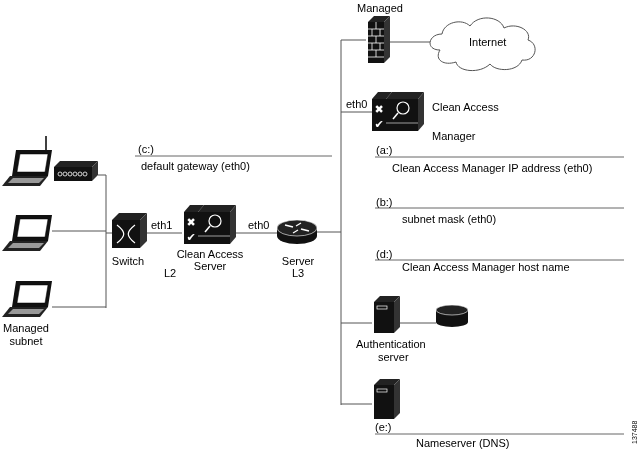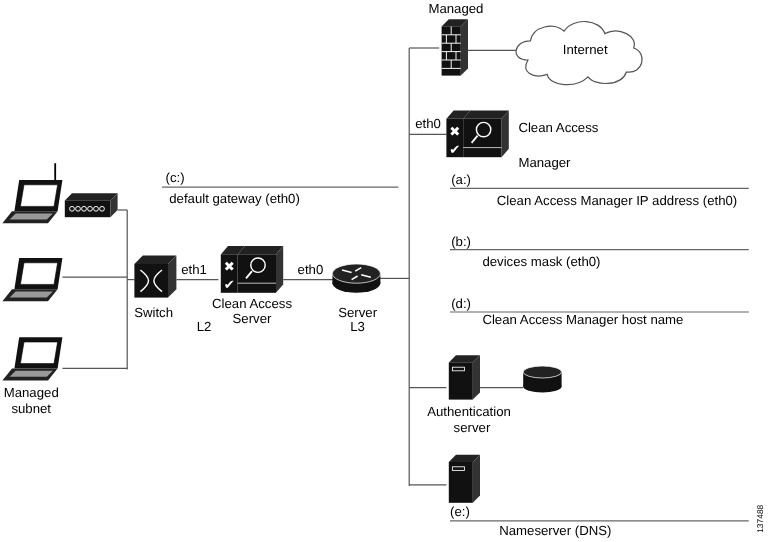--- a/index.html
+++ b/index.html
@@ -170,24 +170,24 @@
 <div class="lbl" style="left:469px;top:36px;">Internet</div>
 
 <div class="lbl" style="left:346px;top:98px;">eth0</div>
 <div class="lbl" style="left:432px;top:101px;">Clean Access</div>
 <div class="lbl" style="left:432px;top:114px;margin-top:16px;">Manager</div>
 
 <div class="lbl" style="left:138px;top:143px;">(c:)</div>
 <div class="lbl" style="left:141px;top:160px;">default gateway (eth0)</div>
 
 <div class="lbl" style="left:376px;top:144px;">(a:)</div>
-<div class="lbl" style="left:414px;top:162px;text-align:center;">Clean Access Manager IP address (eth0)</div>
+<div class="lbl" style="left:392px;top:162px;text-align:center;">Clean Access Manager IP address (eth0)</div>
 
 <div class="lbl" style="left:376px;top:196px;">(b:)</div>
-<div class="lbl" style="left:402px;top:213px;">devices mask (eth0)</div>
+<div class="lbl" style="left:402px;top:213px;">subnet mask (eth0)</div>
 
 <div class="lbl" style="left:376px;top:248px;">(d:)</div>
 <div class="lbl" style="left:402px;top:261px;">Clean Access Manager host name</div>
 
 <div class="lbl" style="left:151px;top:219px;">eth1</div>
 <div class="lbl" style="left:248px;top:219px;">eth0</div>
 
 <div class="lbl center" style="left:106px;top:255px;width:44px;">Switch</div>
 <div class="lbl center" style="left:106px;top:267px;width:44px;margin-left:42px;">L2</div>
 

